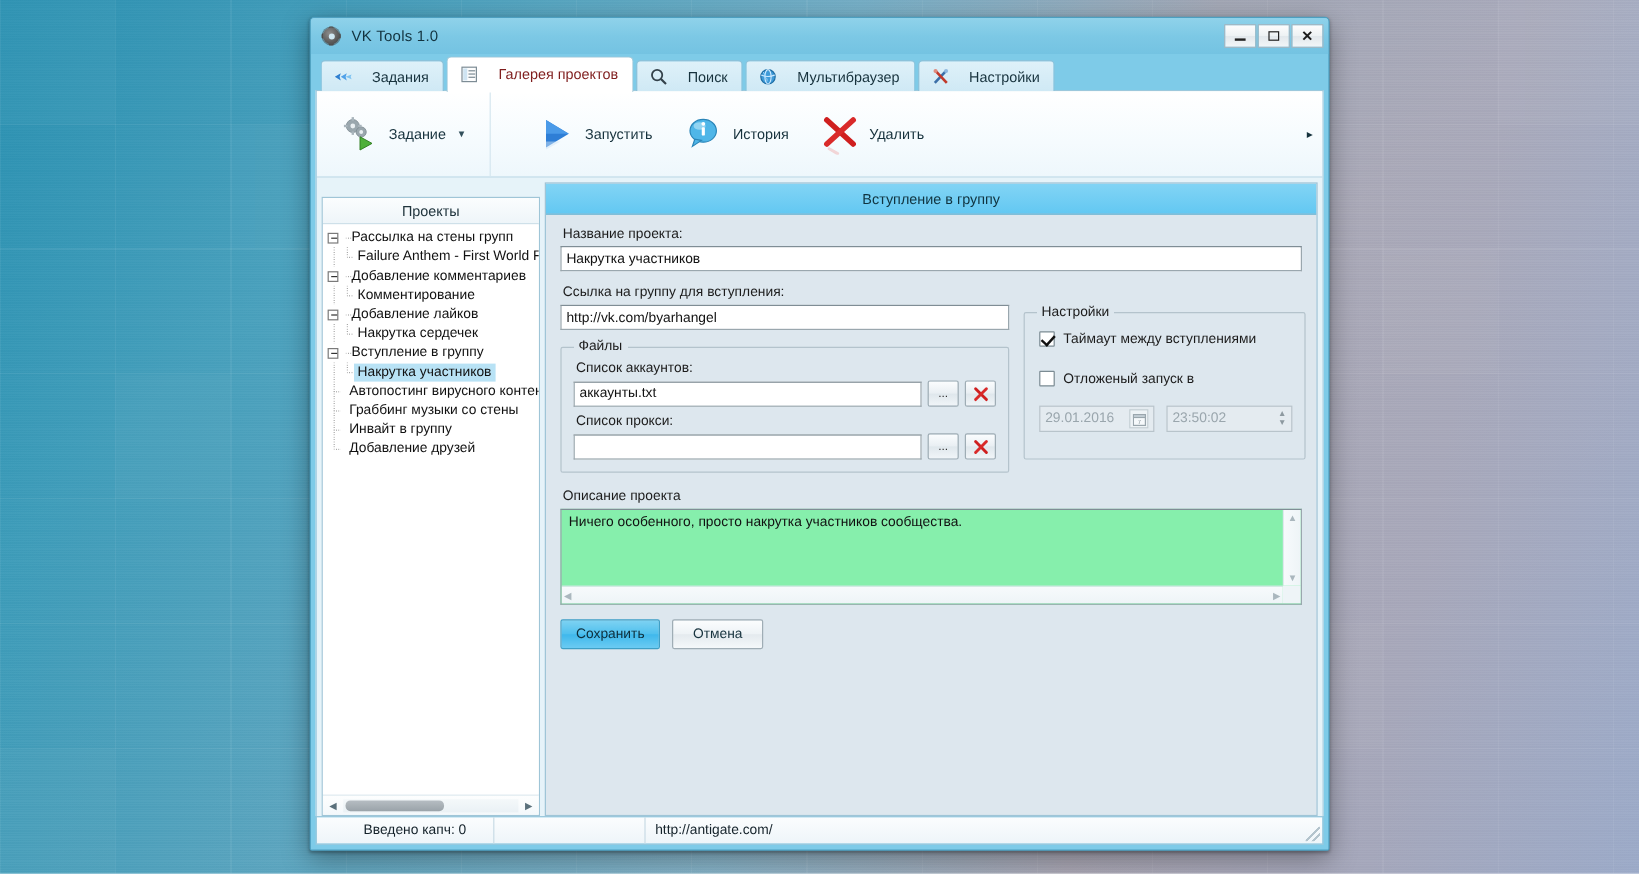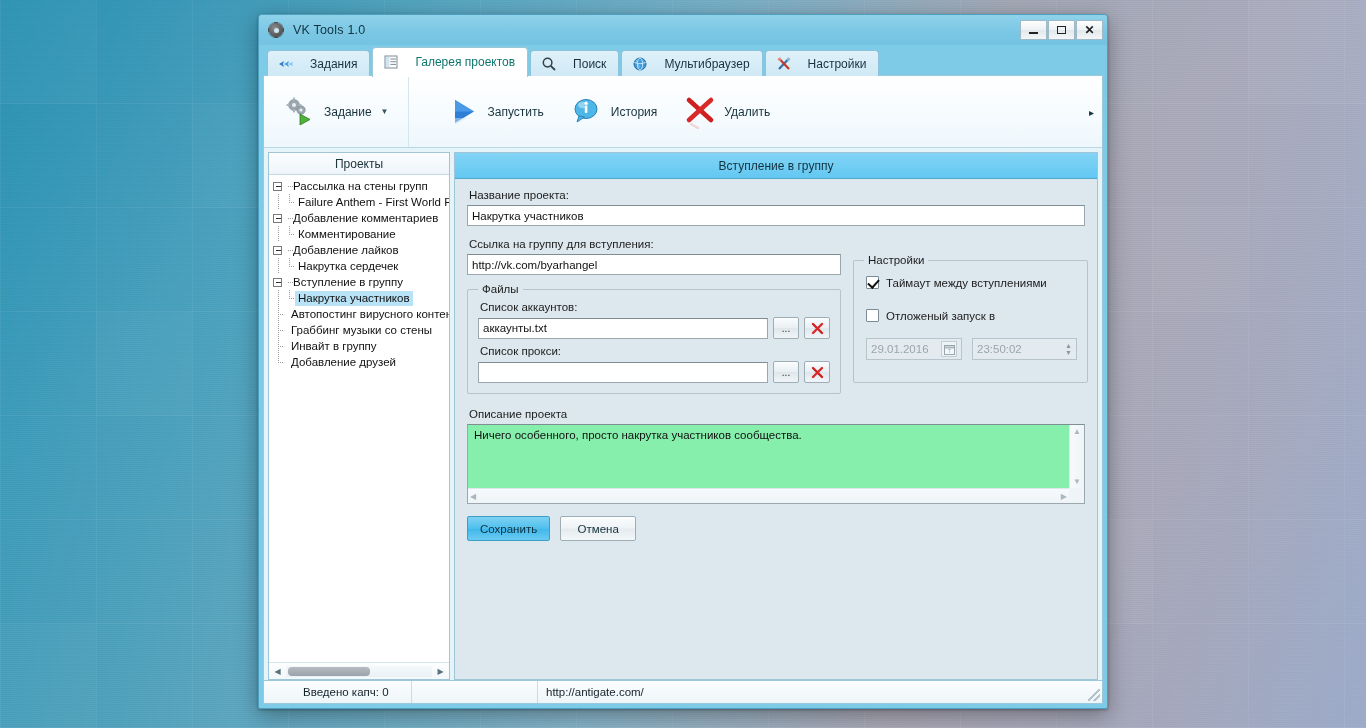--- a/index.html
+++ b/index.html
@@ -106,21 +106,21 @@
     border-radius: 4px 4px 0 0;
     margin-right: 2px;
     cursor: default;
     white-space: nowrap;
     position: relative; top: 1px;
   }
   .tab.active {
     background: #ffffff;
     height: 30px;
     border-color: #9ec7d8;
-    color: #0f766e;
+    color: #7f1d1d;
     z-index: 3;
     top: 2px;
     padding-bottom: 2px;
   }
   .tab .ticon { width: 16px; height: 16px; flex: 0 0 auto; position: relative; }
 
   
   .content-area {
     flex: 1; display: flex; flex-direction: column;
     background: #ffffff;
@@ -162,20 +162,21 @@
     background: #e6f3f9;
     padding: 4px 4px 0 4px;
     gap: 4px;
   }
   .left-panel {
     width: 182px; min-width: 182px;
     display: flex; flex-direction: column;
     border: 1px solid #9fc5d7;
     background: #fff;
     overflow: hidden;
+    margin-top: 12px;
   }
   .panel-head {
     height: 22px; min-height: 22px;
     background: linear-gradient(180deg,#fbfdfe 0%,#eef5f9 100%);
     border-bottom: 1px solid #c2d9e4;
     display:flex; align-items:center; justify-content:center;
     font-size: 12px; color: #20343d;
   }
   .tree {
     flex: 1; overflow: hidden; background: #fff;

